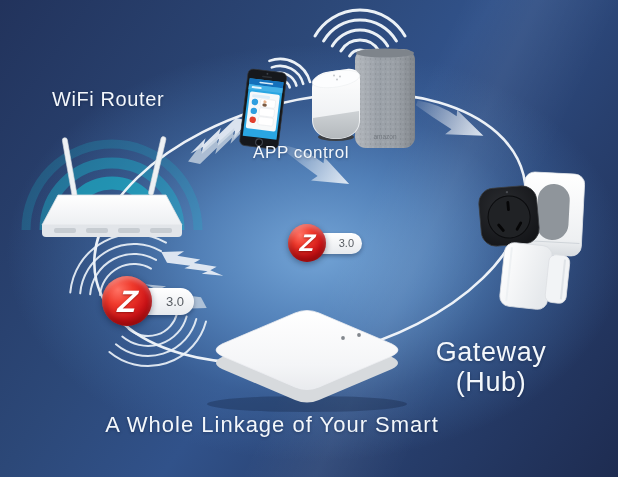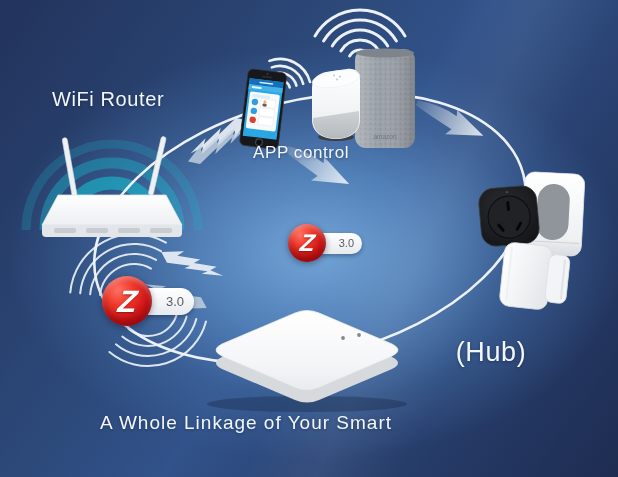--- a/index.html
+++ b/index.html
@@ -14,21 +14,21 @@
   .scene{position:absolute;left:0;top:0;z-index:1;}
   .dev{position:absolute;z-index:2;}
   .lbl{
     position:absolute;z-index:5;color:#f3f7fb;font-weight:300;
     letter-spacing:.6px;text-shadow:0 1px 3px rgba(8,18,40,.35);white-space:nowrap;
   }
   #lbl-router{left:52px;top:88px;font-size:20px;}
   #lbl-app{left:216px;top:143px;font-size:17px;margin-left:37px;}
   #lbl-voice{left:418px;top:75px;font-size:17px;}
   #lbl-gateway{left:416px;top:337px;width:150px;text-align:center;font-size:27px;line-height:1.12;white-space:normal;}
-  #lbl-caption{left:0;width:492px;top:412px;text-align:center;font-size:19px;letter-spacing:1px;}
+  #lbl-caption{left:0;width:492px;top:412px;text-align:center;font-size:22px;letter-spacing:1px;padding-left:26px;}
 
   #dev-router{left:32px;top:133px;width:160px;height:112px;}
   #dev-phone{left:243px;top:70px;width:40px;height:80px;transform:rotate(7deg);}
   #dev-echo{left:352px;top:46px;width:66px;height:105px;}
   #dev-ghome{left:307px;top:66px;width:58px;height:80px;}
   #dev-switch{left:522px;top:172px;width:62px;height:84px;transform:rotate(3deg);}
   #dev-plug{left:479px;top:186px;width:60px;height:60px;transform:rotate(-5deg);}
   #dev-doorsensor{left:501px;top:243px;width:50px;height:66px;transform:rotate(6deg);}
   #dev-magnet{left:546px;top:254px;width:23px;height:50px;transform:rotate(6deg);}
   #dev-gateway{left:192px;top:298px;width:230px;height:118px;}
@@ -297,17 +297,18 @@
   <div class="badge" id="badge-center">
     <div class="bpill"><span>3.0</span></div>
     <div class="bcirc">
         <span class="bz">Z</span>
       </div>
   </div>
 
   <div class="lbl" id="lbl-router">WiFi Router</div>
   <div class="lbl" id="lbl-app">APP control</div>
   <div class="lbl" id="lbl-gateway">
+    <div>Gateway</div>
     <div>(Hub)</div>
   </div>
   <div class="lbl" id="lbl-caption">A Whole Linkage of Your Smart</div>
 
 </div>
 
 </body></html>

